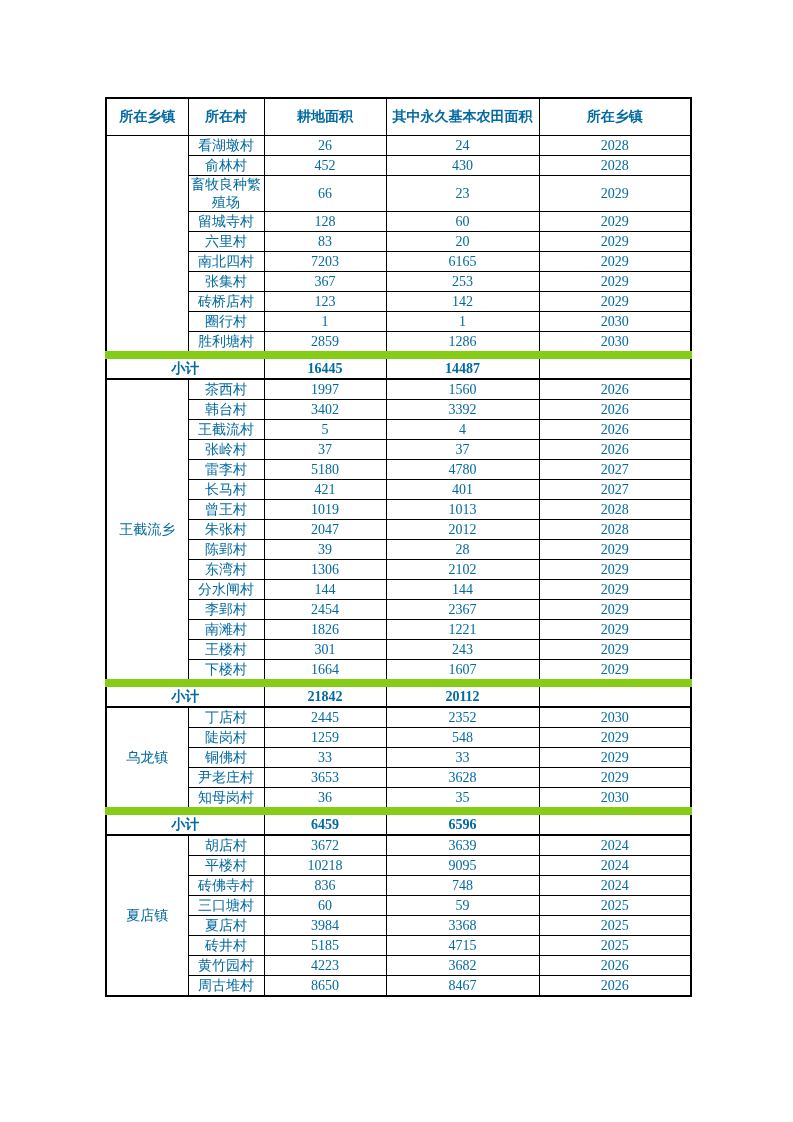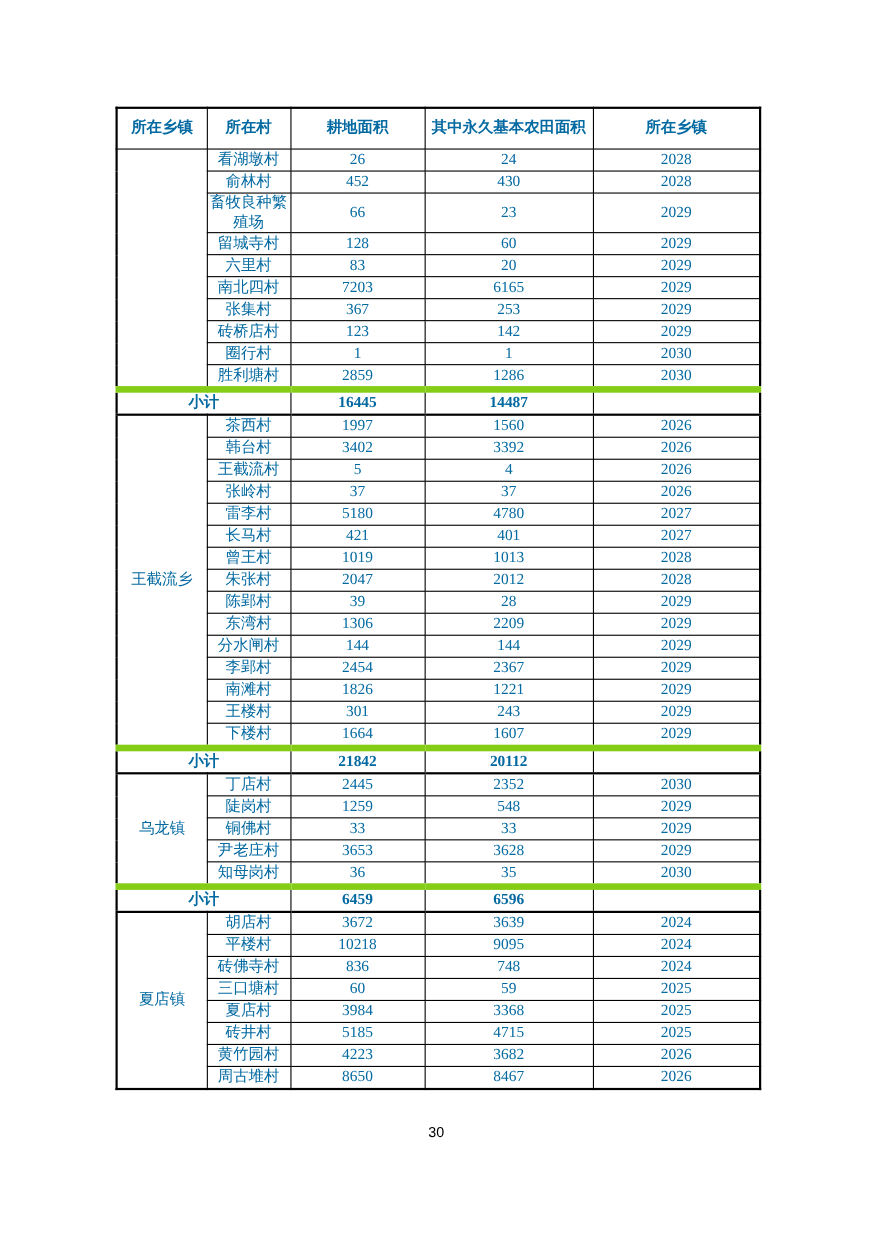--- a/index.html
+++ b/index.html
@@ -37,21 +37,21 @@
   }
   table.land-table th {
     height: 36px;
     font-weight: bold;
   }
   table.land-table td {
     height: 19px;
   }
   tr.subtotal-row td {
     font-weight: bold;
-    border-top: 6px solid #84cc16;
+    border-top: 8px solid #84cc16;
     border-bottom: 2px solid #000;
   }
   .page-number {
     position: absolute;
     top: 1022px;
     left: 0;
     width: 793px;
     text-align: center;
     font-family: "Liberation Sans", sans-serif;
     font-size: 13px;
@@ -198,21 +198,21 @@
         </tr>
         <tr>
           <td>陈郢村</td>
           <td>39</td>
           <td>28</td>
           <td>2029</td>
         </tr>
         <tr>
           <td>东湾村</td>
           <td>1306</td>
-          <td>2209</td>
+          <td>2102</td>
           <td>2029</td>
         </tr>
         <tr>
           <td>分水闸村</td>
           <td>144</td>
           <td>144</td>
           <td>2029</td>
         </tr>
         <tr>
           <td>李郢村</td>
@@ -325,14 +325,13 @@
           <td>2026</td>
         </tr>
         <tr>
           <td>周古堆村</td>
           <td>8650</td>
           <td>8467</td>
           <td>2026</td>
         </tr>
       </tbody>
   </table>
-  <div class="page-number">30</div>
 </div>
 
 </body></html>

